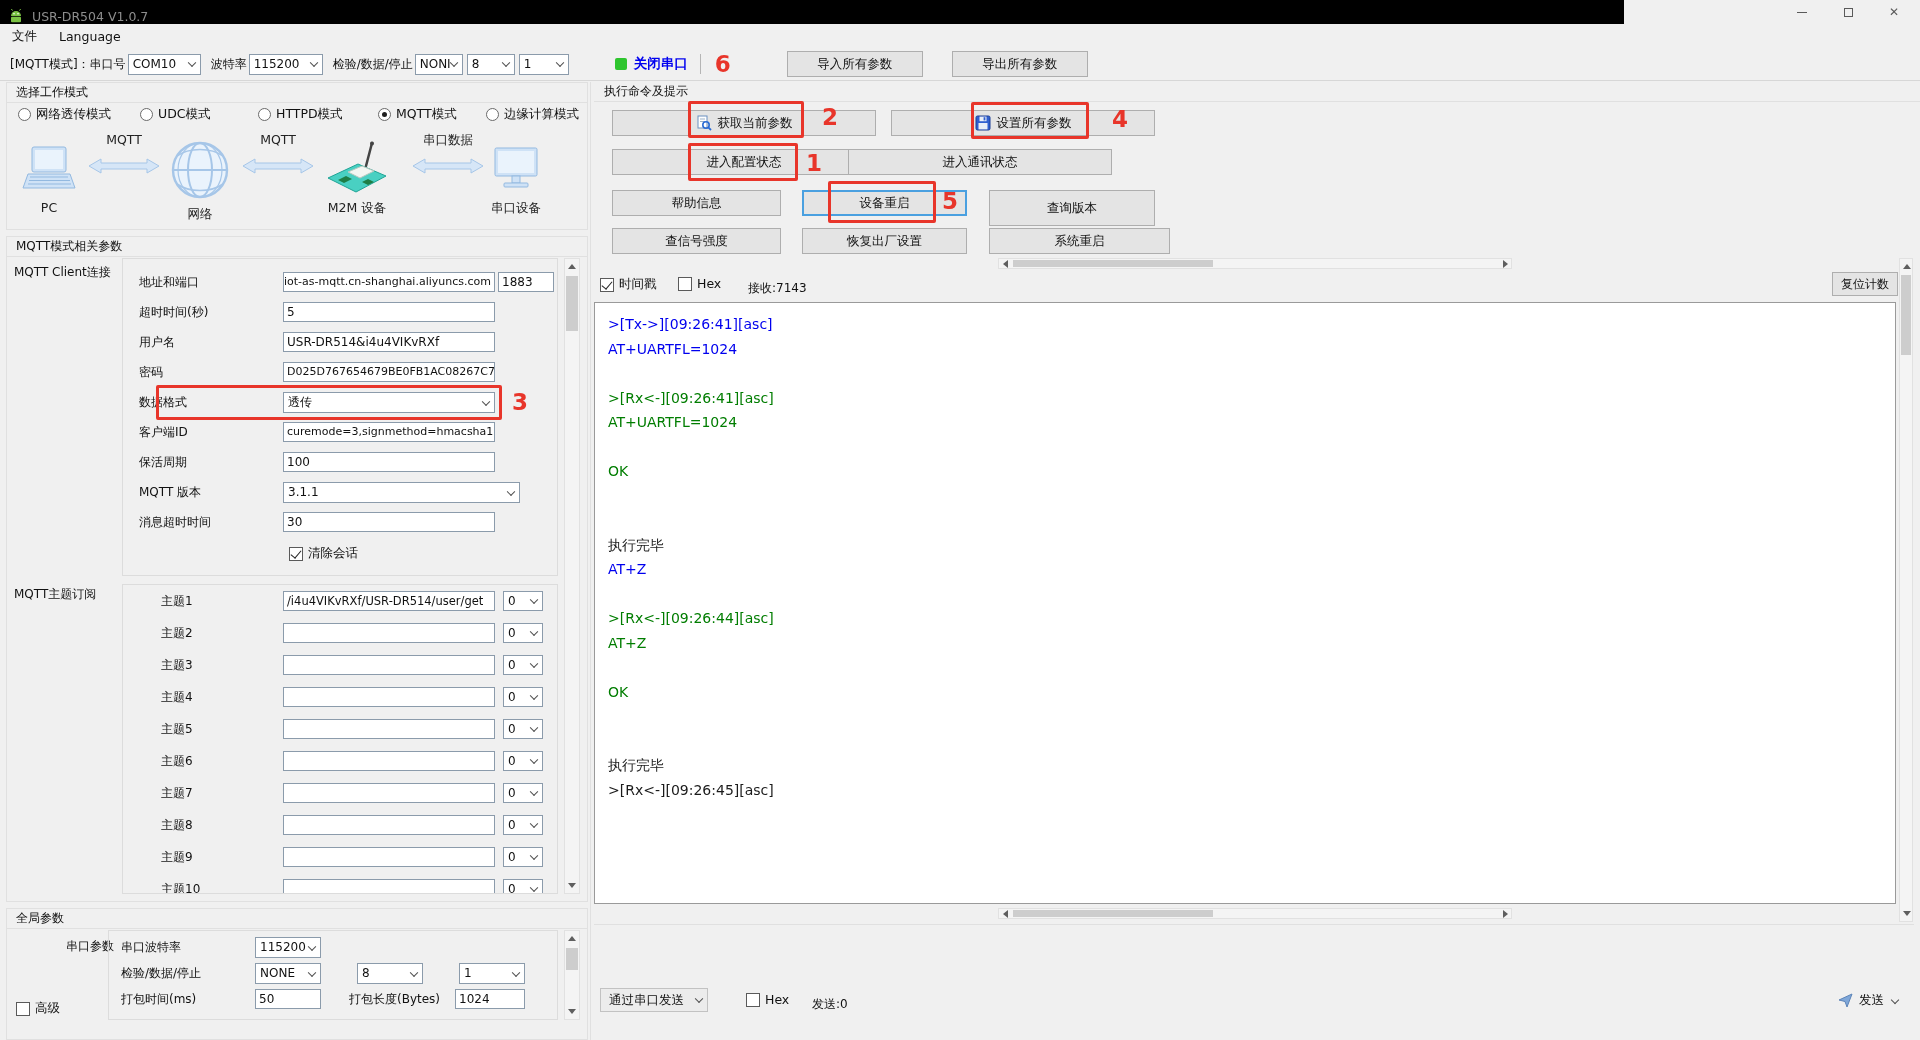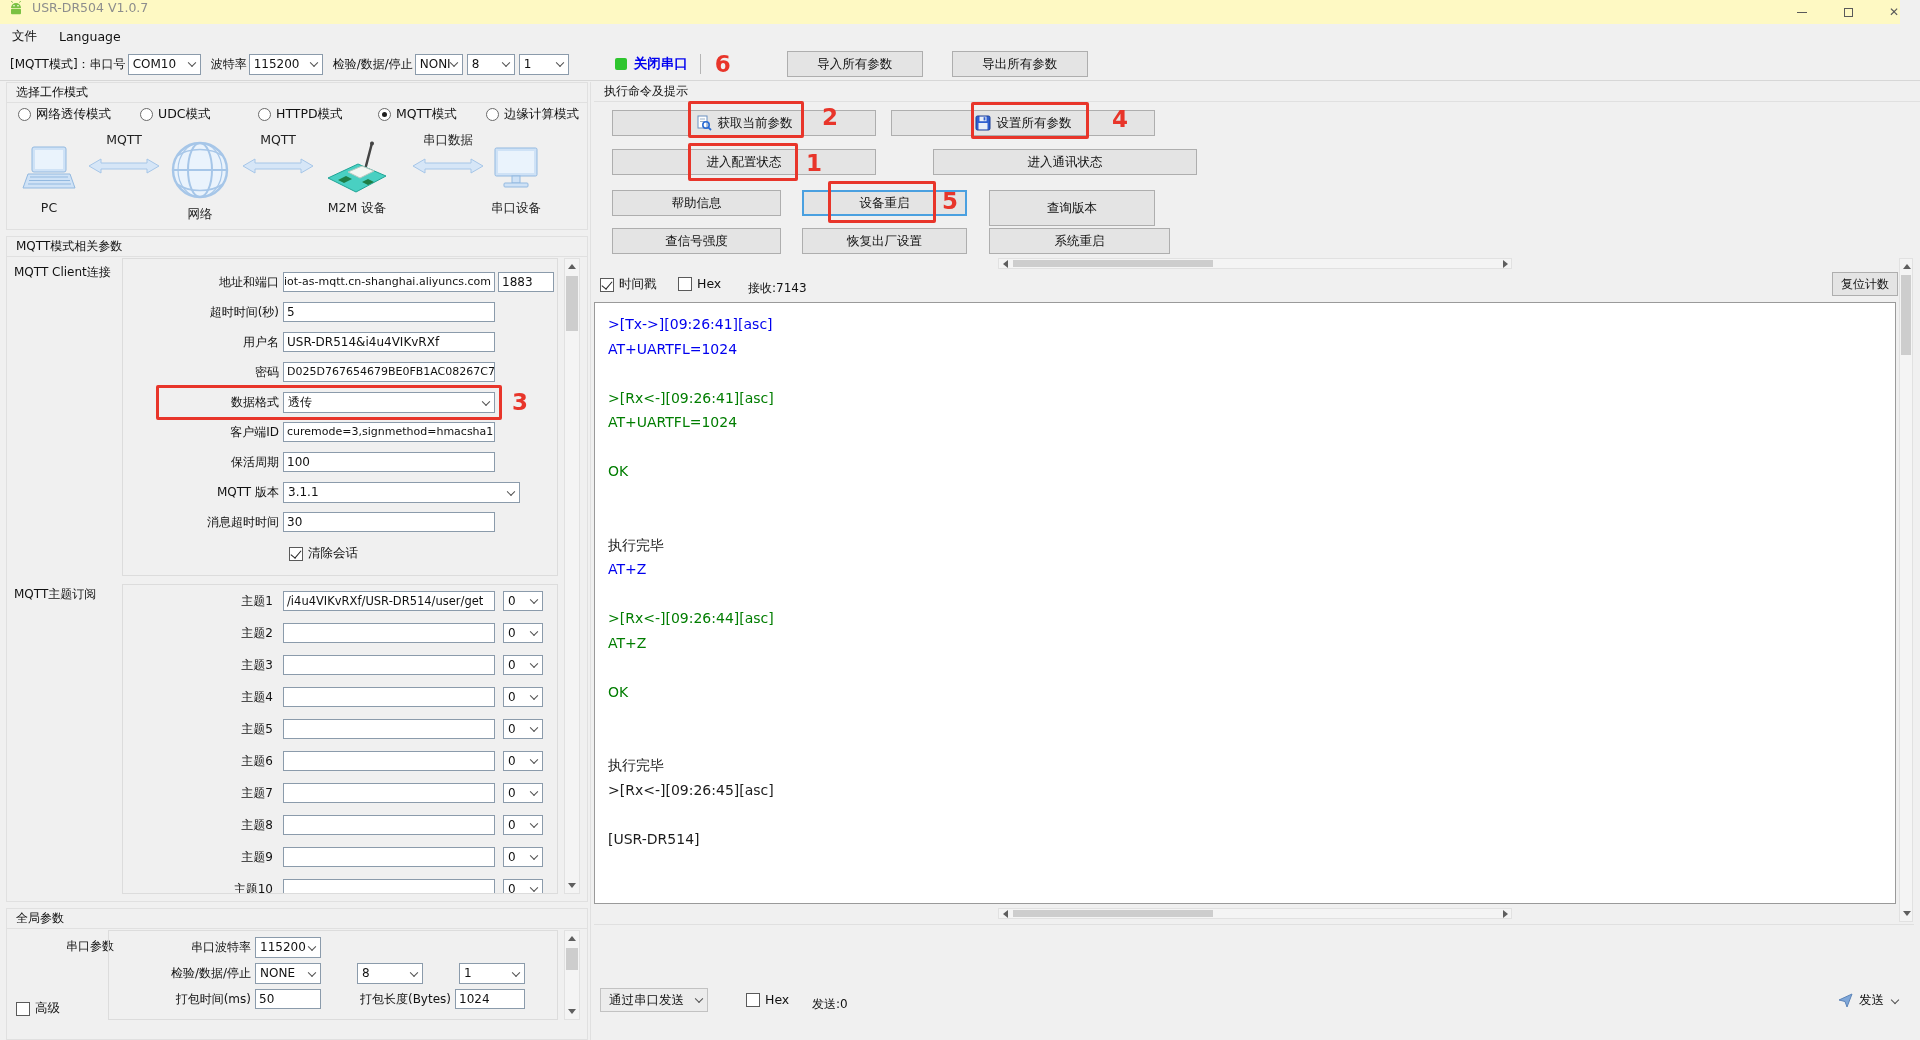--- a/index.html
+++ b/index.html
@@ -1,29 +1,29 @@
 <!DOCTYPE html>
 <html style="--red: #e8352a; --blue: #0000ee; --green: #007d00; --linkblue: #0000f0; --statusgreen: #2ec52e; --focusblue: #4aa0e0;"><head>
 <meta charset="utf-8">
 <style>
   *{margin:0;padding:0;box-sizing:border-box}
   html,body{background:#6b6b6b}
   #root{position:relative;width:1920px;height:1040px;background:#f0f0f0;
         font-family:"DejaVu Sans","Liberation Sans",sans-serif;font-size:12px;color:#111;overflow:hidden}
   .abs{position:absolute}
   
-  .titlebar{position:absolute;left:0;top:0;width:1900px;height:24px;background:#fef9c3;display:flex;align-items:flex-start}
+  .titlebar{position:absolute;left:0;top:0;width:1624px;height:24px;background:#000000;display:flex;align-items:flex-end}
   .titlebar .ttl{margin-left:8px;color:#8d8d8d;font-size:12.5px}
   .win-btn{position:absolute;top:0;width:46px;height:24px;display:flex;align-items:center;justify-content:center;color:#5a5a5a;font-size:12px}
   .menubar{position:absolute;left:0;top:24px;width:1920px;height:24px;background:#f0f0f0;display:flex;align-items:center;gap:22px;padding-left:12px;font-size:12.5px}
   
   .toolbar{position:absolute;left:0;top:48px;width:1920px;height:33px;display:flex;align-items:center;padding-left:10px;border-bottom:1px solid #d7d7d7;background:#f0f0f0}
   .lab{font-size:12px;white-space:nowrap}
   .lab.pos{position:absolute;line-height:20px}
-  .lab.r{text-align:right}
+  .lab.r{text-align:left}
   .inp{position:absolute;background:#fff;border:1px solid #8b9bab;font-size:12px;line-height:18px;height:20px;padding:0 3px;white-space:nowrap;overflow:hidden}
   .inp.sm{font-size:11px}
   .inp.tail{direction:rtl}
   .cmb{background:#fff;border:1px solid #8b9bab;font-size:12px;line-height:19px;height:21px;padding:0 16px 0 4px;white-space:nowrap;overflow:hidden;position:relative}
   .cmb.pos{position:absolute}
   .cv{position:absolute;right:5px;top:50%;width:6px;height:6px;border-right:1.4px solid #505050;border-bottom:1.4px solid #505050;transform:translateY(-70%) rotate(45deg)}
   .btn{display:flex;align-items:center;justify-content:center;gap:6px;background:#e4e4e4;border:1px solid #aeaeae;font-size:12.5px;white-space:nowrap}
   .btn.pos{position:absolute}
   .gsq{width:12px;height:12px;border-radius:2px;background:var(--statusgreen,#2ec52e);display:inline-block}
   .portlink{color:var(--linkblue,#0000f0);font-weight:bold;font-size:13.5px}
@@ -315,21 +315,21 @@
       <rect x="1" y="1" width="14" height="14" rx="1.5" fill="#2f5fd0" stroke="#1d3f95"></rect>
       <rect x="4.5" y="1.6" width="7" height="4.6" fill="#e8eef8"></rect>
       <rect x="8.6" y="2.2" width="1.8" height="3.2" fill="#2f5fd0"></rect>
       <rect x="3.5" y="8" width="9" height="6.4" fill="#e8eef8"></rect>
     </svg>
     <span>设置所有参数</span>
   </div>
   <div class="btn pos" style="left:612px;top:149px;width:264px;height:26px">
       <span>进入配置状态</span>
     </div>
-  <div class="btn pos" style="left:933px;top:149px;width:264px;height:26px">
+  <div class="btn pos" style="left:848px;top:149px;width:264px;height:26px">
       <span>进入通讯状态</span>
     </div>
   <div class="btn pos" style="left:612px;top:190px;width:169px;height:26px">
       <span>帮助信息</span>
     </div>
   <div class="btn pos" style="left:802px;top:190px;width:165px;height:26px;border:2px solid var(--focusblue,#4aa0e0)">
       <span>设备重启</span>
     </div>
   <div class="btn pos" style="left:989px;top:190px;width:166px;height:36px">
       <span>查询版本</span>
@@ -382,21 +382,20 @@
       <div class="log-line c-black">&nbsp;</div>
       <div class="log-line c-green">&gt;[Rx&lt;-][09:26:44][asc]</div>
       <div class="log-line c-green">AT+Z</div>
       <div class="log-line c-black">&nbsp;</div>
       <div class="log-line c-green">OK</div>
       <div class="log-line c-black">&nbsp;</div>
       <div class="log-line c-black">&nbsp;</div>
       <div class="log-line c-black">执行完毕</div>
       <div class="log-line c-black">&gt;[Rx&lt;-][09:26:45][asc]</div>
       <div class="log-line c-black">&nbsp;</div>
-      <div class="log-line c-black">[USR-DR514]</div>
     </div>
 
   <div class="sbh" style="left:998px;top:908px;width:514px">
     <div class="arr" style="left:0">
         <i class="tri-left"></i>
       </div>
     <div class="thumb" style="left:14px;width:200px"></div>
     <div class="arr" style="right:0">
         <i class="tri-right"></i>
       </div>

